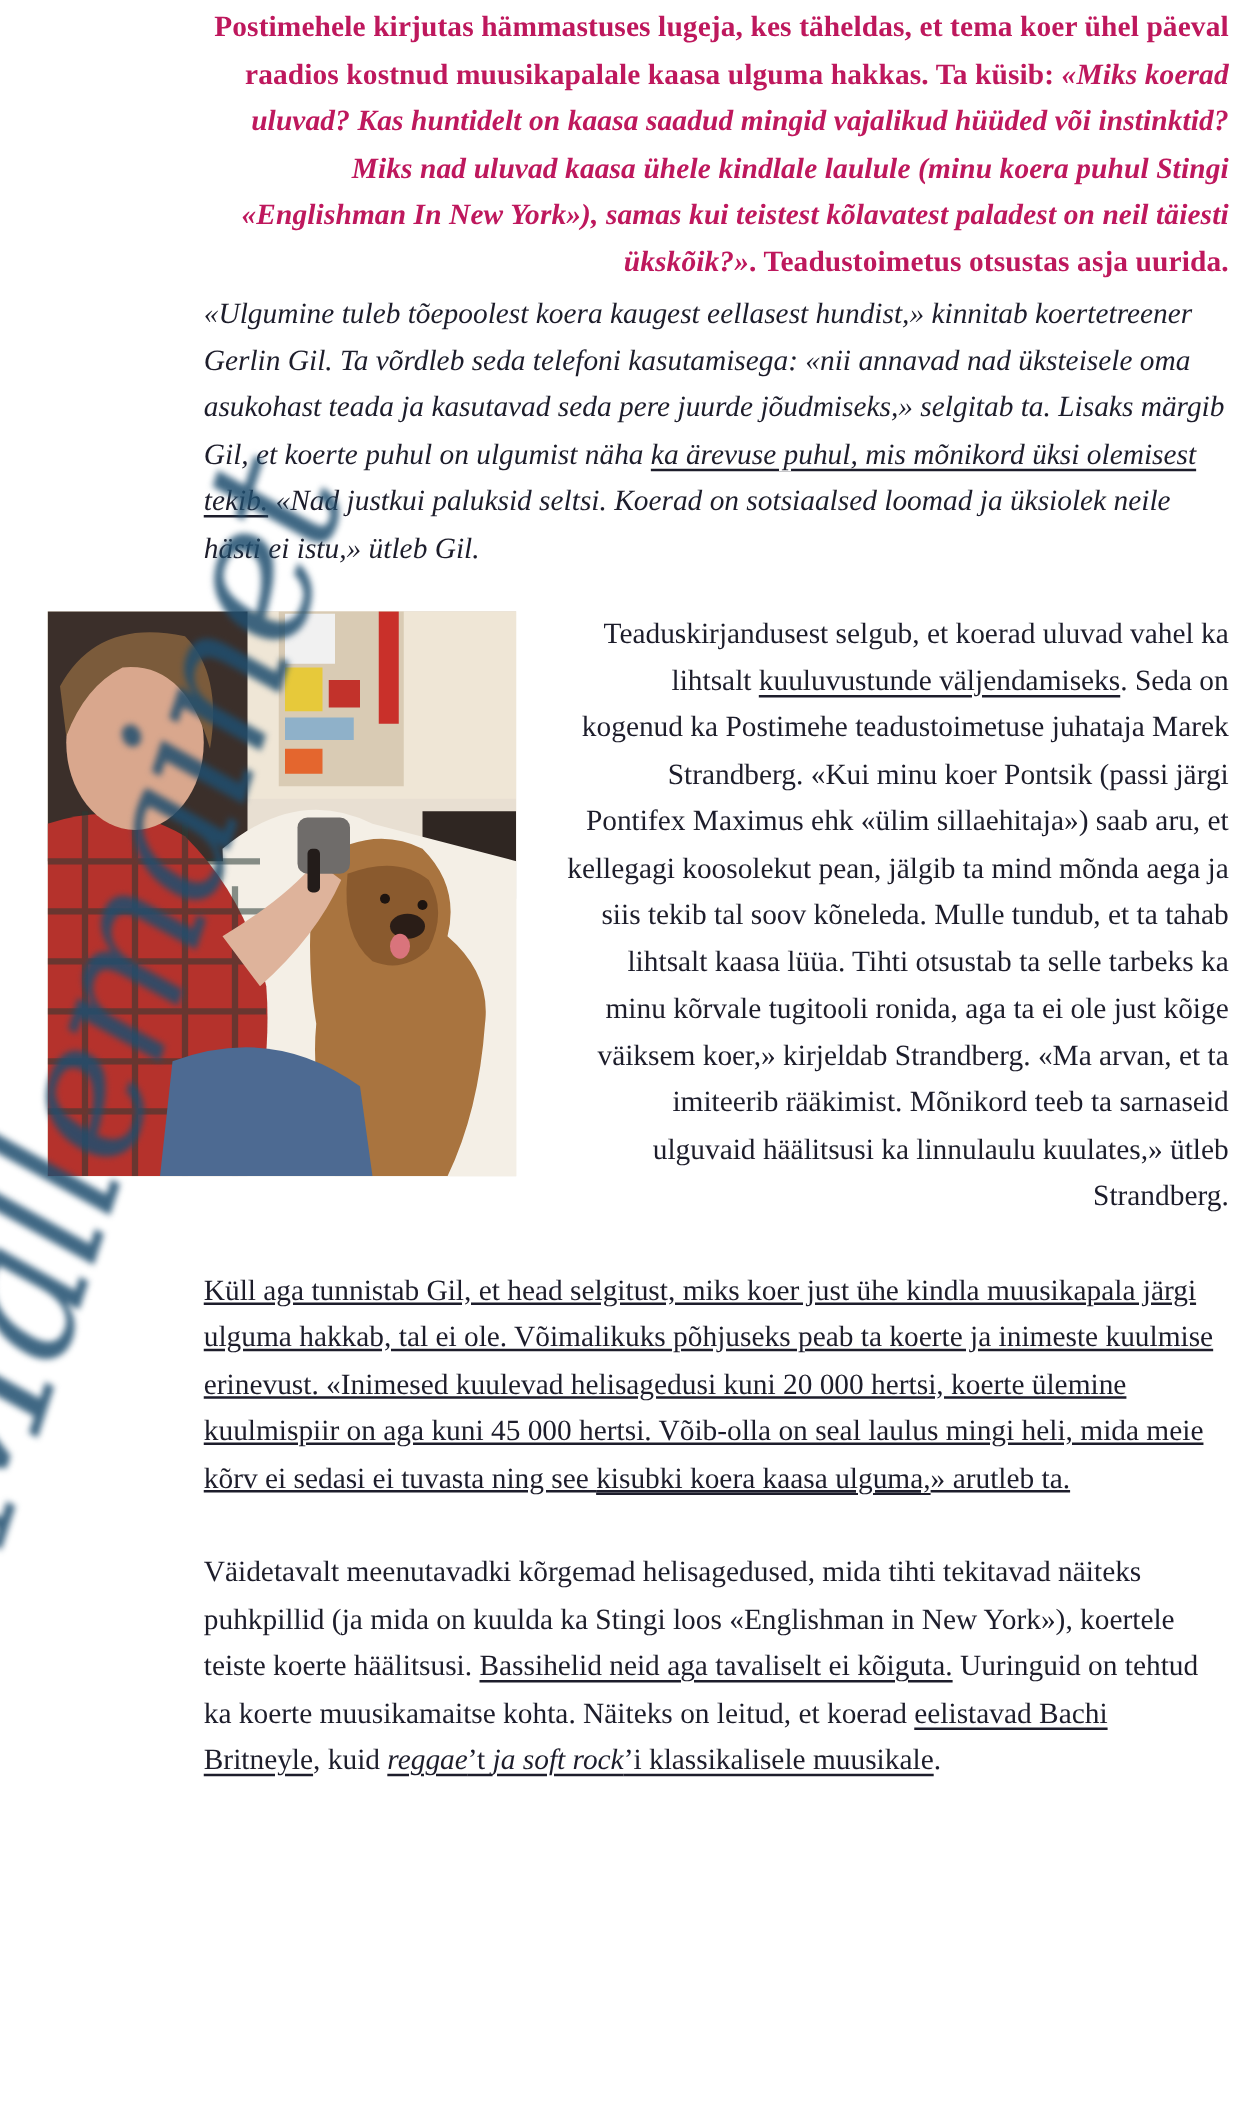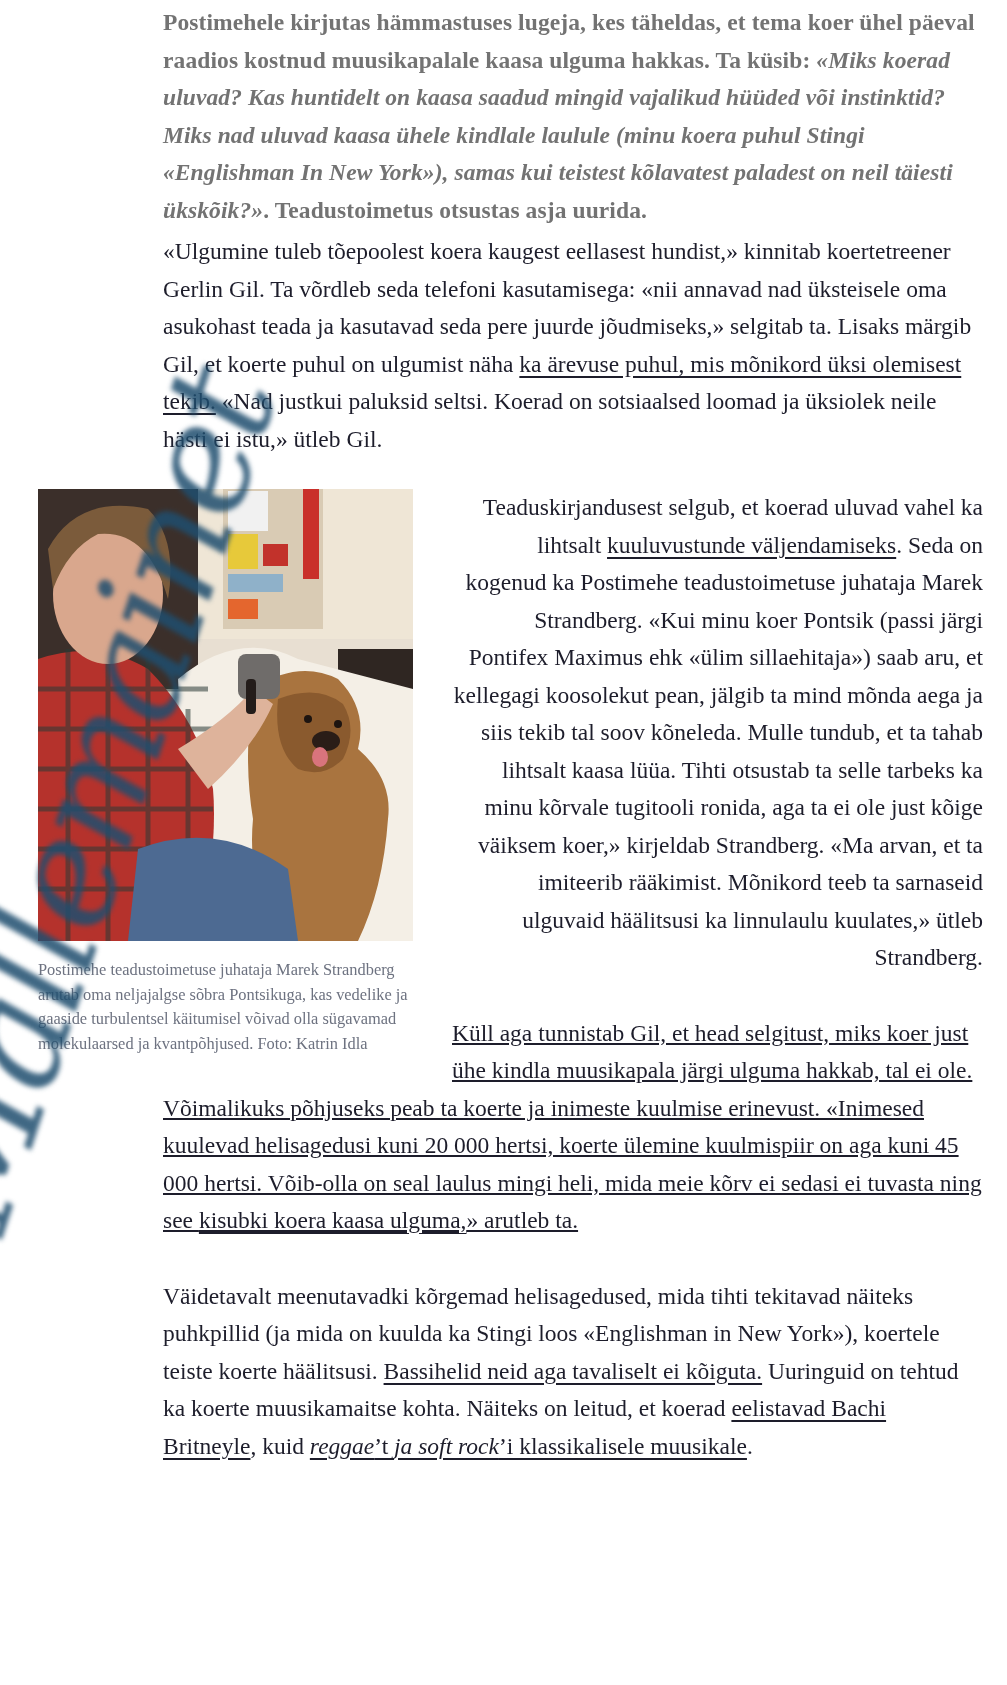--- a/index.html
+++ b/index.html
@@ -3,23 +3,23 @@
 <meta charset="utf-8">
 <style>
   html, body { margin: 0; padding: 0; background: #ffffff; }
   body { width: 1007px; height: 1685px; position: relative; overflow: hidden; }
   .article {
     position: absolute; left: 163px; top: 4px; width: 820px;
     font-family: "Liberation Serif", "DejaVu Serif", serif;
     font-size: 23.5px; line-height: 37.5px; color: #1d1d2b;
   }
   .article p { margin: 0; }
-  .lead { font-weight: bold; color: #737373; letter-spacing: 0.1px; }
+  .lead { font-weight: bold; color: #be185d; letter-spacing: 0.1px; text-align: right; }
   .lead i { font-weight: bold; }
-  .p2 { margin-top: 4px !important; }
+  .p2 { margin-top: 4px !important; font-style: italic; }
   a.lnk { color: inherit; text-decoration: underline; text-decoration-thickness: 2px; text-underline-offset: 4px; }
   .figure {
     float: left; width: 375px; margin: 31px 39px 10px -125px; position: relative;
   }
   .photo {
     width: 375px; height: 452px; position: relative; overflow: hidden;
     background: #e9e1d4;
   }
   .caption {
     margin-top: 17px; font-size: 16.4px; line-height: 24.6px; color: #6d7280;
@@ -80,21 +80,20 @@
         <path d="M100 360 Q180 330 250 380 L260 452 L90 452 Z" fill="#4d6a92"></path>
 
         <ellipse cx="70" cy="105" rx="55" ry="70" fill="#d9a78d"></ellipse>
         <path d="M10 60 Q40 5 110 20 Q140 50 130 110 Q110 40 60 45 Q30 60 15 100 Z" fill="#7b5b3b"></path>
 
         <path d="M140 260 Q190 230 215 200 L235 215 Q215 260 170 300 Z" fill="#deb39b"></path>
         <rect x="200" y="165" width="42" height="45" rx="8" fill="#6f6c6a"></rect>
         <rect x="208" y="190" width="10" height="35" rx="4" fill="#231c1a"></rect>
       </svg>
     </div>
-    <figcaption class="caption">Postimehe teadustoimetuse juhataja Marek Strandberg arutab oma neljajalgse sõbra Pontsikuga, kas vedelike ja gaaside turbulentsel käitumisel võivad olla sügavamad molekulaarsed ja kvantpõhjused. Foto: Katrin Idla</figcaption>
   </figure>
 
   <p class="p3"><span>Teaduskirjandusest selgub, et koerad uluvad vahel ka lihtsalt </span><a class="lnk" href="#">kuuluvustunde väljendamiseks</a><span>. Seda on kogenud ka Postimehe teadustoimetuse juhataja Marek Strandberg. «Kui minu koer Pontsik (passi järgi Pontifex Maximus ehk «ülim sillaehitaja») saab aru, et kellegagi koosolekut pean, jälgib ta mind mõnda aega ja siis tekib tal soov kõneleda. Mulle tundub, et ta tahab lihtsalt kaasa lüüa. Tihti otsustab ta selle tarbeks ka minu kõrvale tugitooli ronida, aga ta ei ole just kõige väiksem koer,» kirjeldab Strandberg. «Ma arvan, et ta imiteerib rääkimist. Mõnikord teeb ta sarnaseid ulguvaid häälitsusi ka linnulaulu kuulates,» ütleb Strandberg.</span></p>
 
   <p class="p4"><span>Küll aga tunnistab Gil, et head selgitust, miks koer just ühe kindla muusikapala järgi ulguma hakkab, tal ei ole. Võimalikuks põhjuseks peab ta koerte ja inimeste kuulmise erinevust. «Inimesed kuulevad helisagedusi kuni 20 000 hertsi, koerte ülemine kuulmispiir on aga kuni 45 000 hertsi. Võib-olla on seal laulus mingi heli, mida meie kõrv ei sedasi ei tuvasta ning see </span><a class="lnk" href="#">kisubki koera kaasa ulguma,</a><span>» arutleb ta.</span></p>
 
   <p class="p5"><span>Väidetavalt meenutavadki kõrgemad helisagedused, mida tihti tekitavad näiteks puhkpillid (ja mida on kuulda ka Stingi loos «Englishman in New York»), koertele teiste koerte häälitsusi. </span><a class="lnk" href="#">Bassihelid neid aga tavaliselt ei kõiguta.</a><span> Uuringuid on tehtud ka koerte muusikamaitse kohta. Näiteks on leitud, et koerad </span><a class="lnk" href="#">eelistavad Bachi Britneyle</a><span>, kuid </span><a class="lnk" href="#"><i>reggae</i><span>’t </span><i>ja soft rock</i><span>’i klassikalisele muusikale</span></a><span>.</span></p>
 </article>
 
 </body></html>

